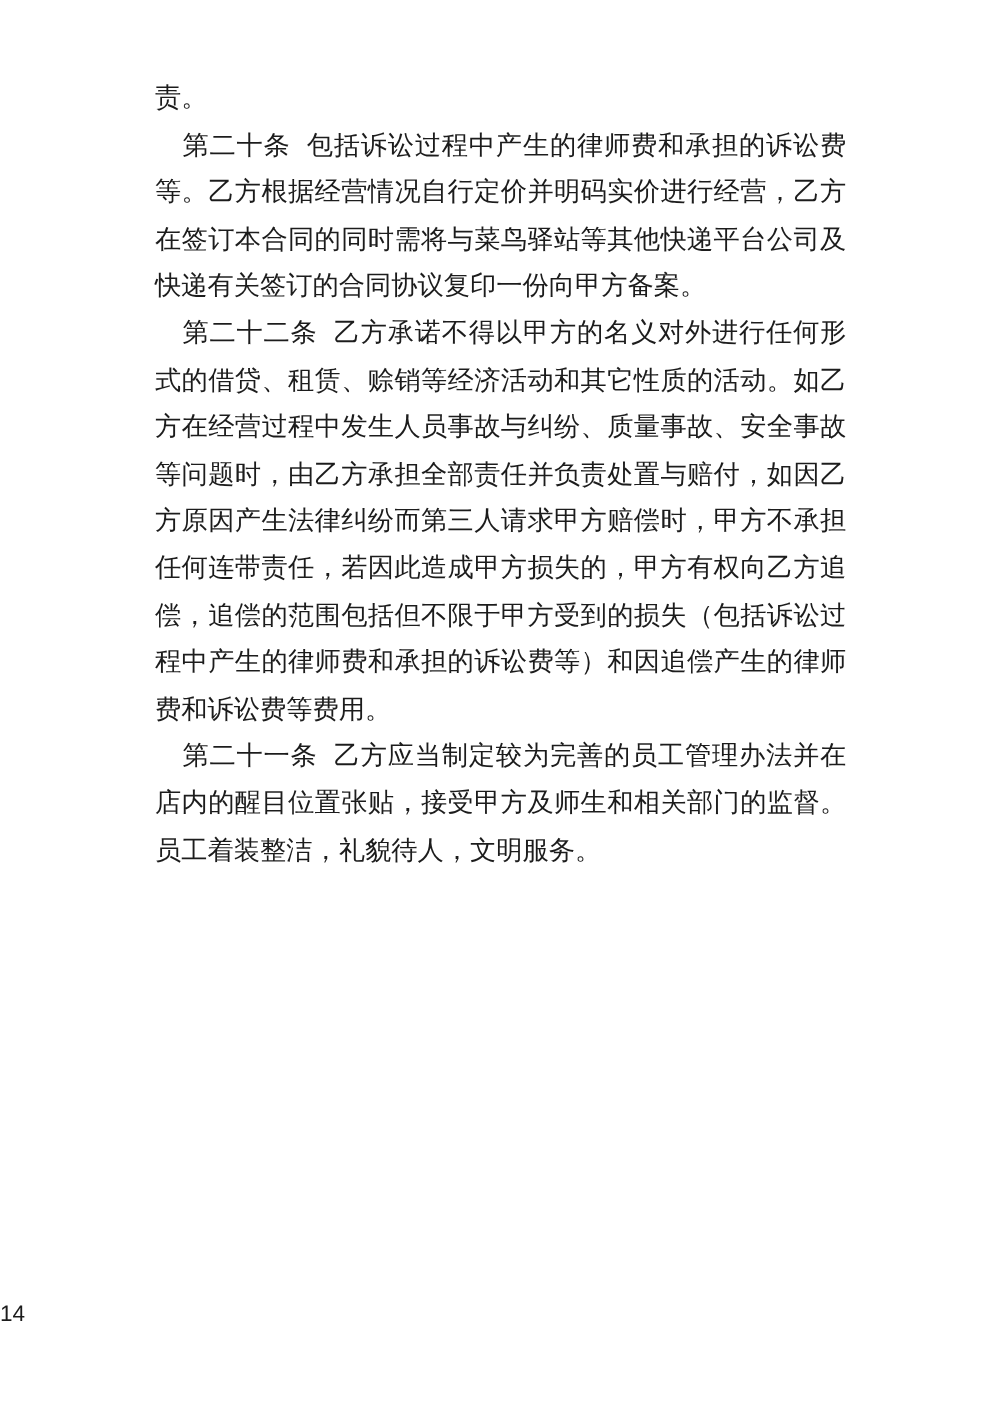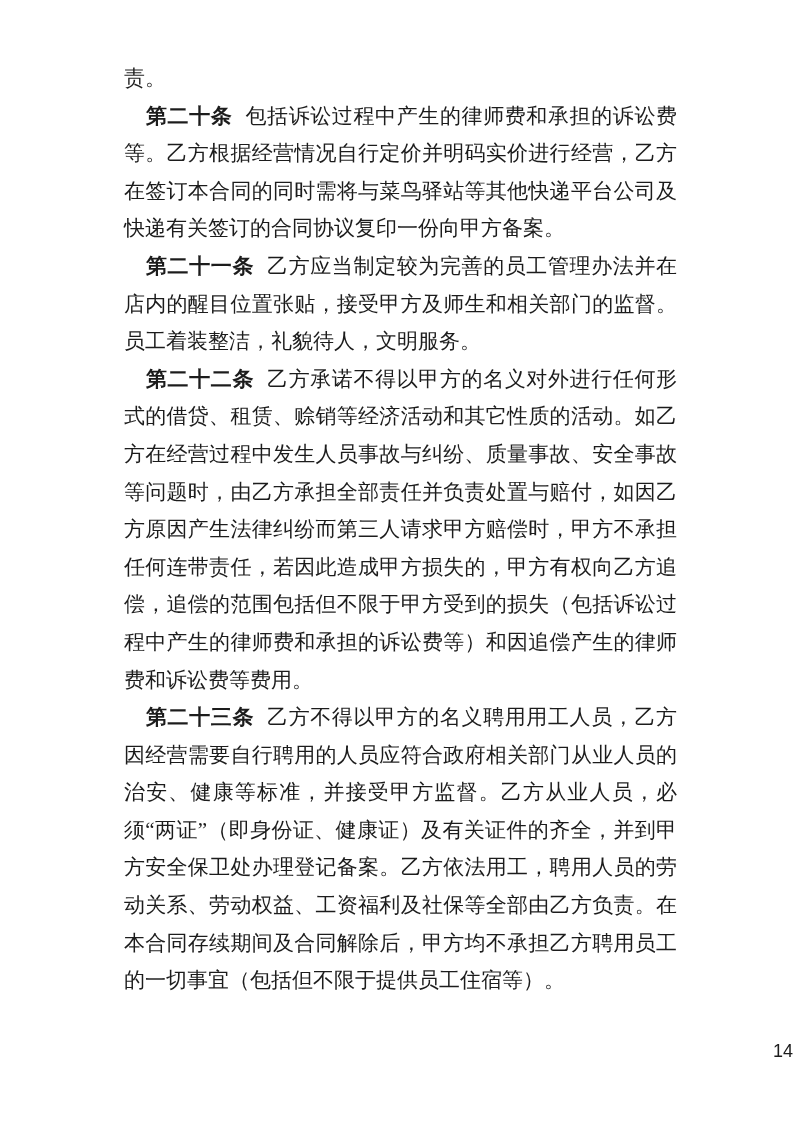--- a/index.html
+++ b/index.html
@@ -31,55 +31,52 @@
     margin: 0;
     padding: 0;
   }
   p.clause {
     text-indent: 22px;
   }
   p.continuation {
     text-indent: 0;
   }
   .clause-title {
-    font-weight: bold;
+    font-weight: normal;
     margin-right: 13px;
   }
   .page-number {
     position: absolute;
     top: 1040px;
     left: 0;
     width: 100%;
-    text-align: right;
+    text-align: left;
     color: #1c1c1c;
     font-size: 18px;
     line-height: 22px;
     font-family: "Liberation Sans", "DejaVu Sans", sans-serif;
   }
 </style>
 </head>
 <body>
 
 <div class="page">
   <div class="content">
 
     <p class="continuation">责。</p>
 
     <p class="clause">
       <span class="clause-title">第二十条</span><span>包括诉讼过程中产生的律师费和承担的诉讼费等。乙方根据经营情况自行定价并明码实价进行经营，乙方在签订本合同的同时需将与菜鸟驿站等其他快递平台公司及快递有关签订的合同协议复印一份向甲方备案。</span>
     </p>
 
     <p class="clause">
-      <span class="clause-title">第二十一条</span><span>乙方应当制定较为完善的员工管理办法并在店内的醒目位置张贴，接受甲方及师生和相关部门的监督。员工着装整洁，礼貌待人，文明服务。</span>
-    </p>
-
-    <p class="clause">
       <span class="clause-title">第二十二条</span><span>乙方承诺不得以甲方的名义对外进行任何形式的借贷、租赁、赊销等经济活动和其它性质的活动。如乙方在经营过程中发生人员事故与纠纷、质量事故、安全事故等问题时，由乙方承担全部责任并负责处置与赔付，如因乙方原因产生法律纠纷而第三人请求甲方赔偿时，甲方不承担任何连带责任，若因此造成甲方损失的，甲方有权向乙方追偿，追偿的范围包括但不限于甲方受到的损失（包括诉讼过程中产生的律师费和承担的诉讼费等）和因追偿产生的律师费和诉讼费等费用。</span>
     </p>
 
     <p class="clause">
-      <span class="clause-title">第二十三条</span><span>乙方不得以甲方的名义聘用用工人员，乙方因经营需要自行聘用的人员应符合政府相关部门从业人员的治安、健康等标准，并接受甲方监督。乙方从业人员，必须“两证”（即身份证、健康证）及有关证件的齐全，并到甲方安全保卫处办理登记备案。乙方依法用工，聘用人员的劳动关系、劳动权益、工资福利及社保等全部由乙方负责。在本合同存续期间及合同解除后，甲方均不承担乙方聘用员工的一切事宜（包括但不限于提供员工住宿等）。</span>
+      <span class="clause-title">第二十一条</span><span>乙方应当制定较为完善的员工管理办法并在店内的醒目位置张贴，接受甲方及师生和相关部门的监督。员工着装整洁，礼貌待人，文明服务。</span>
     </p>
+
 
   </div>
 
   <div class="page-number">14</div>
 </div>
 
 </body></html>

